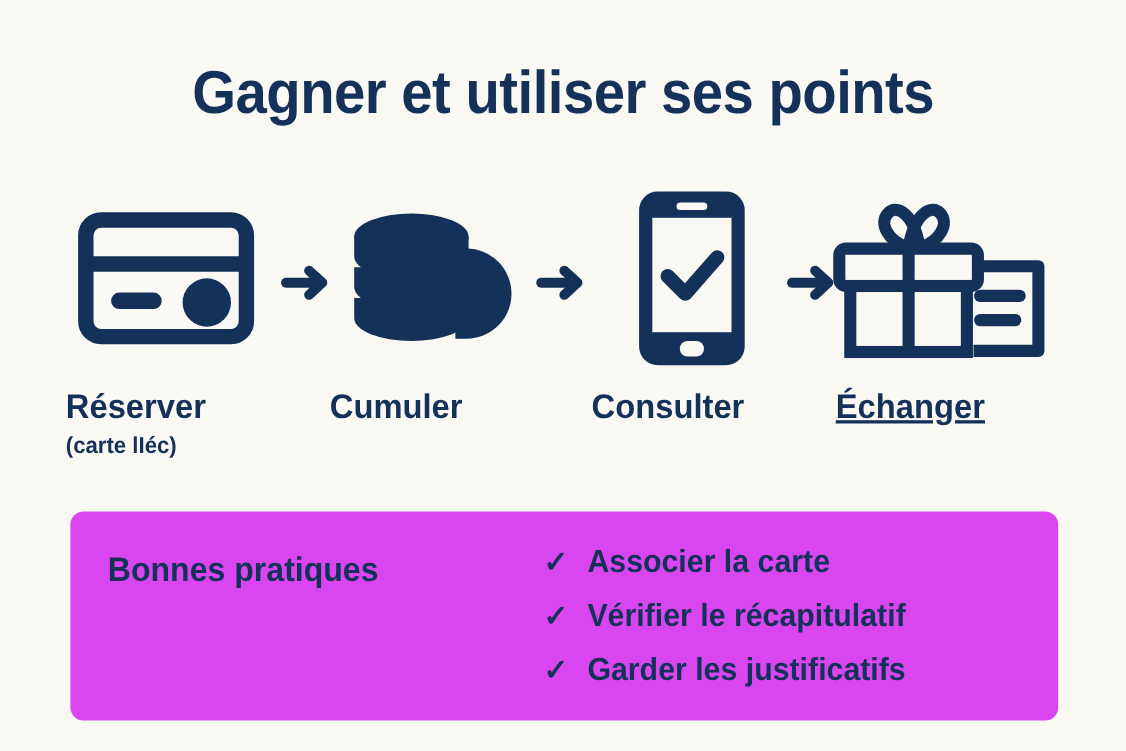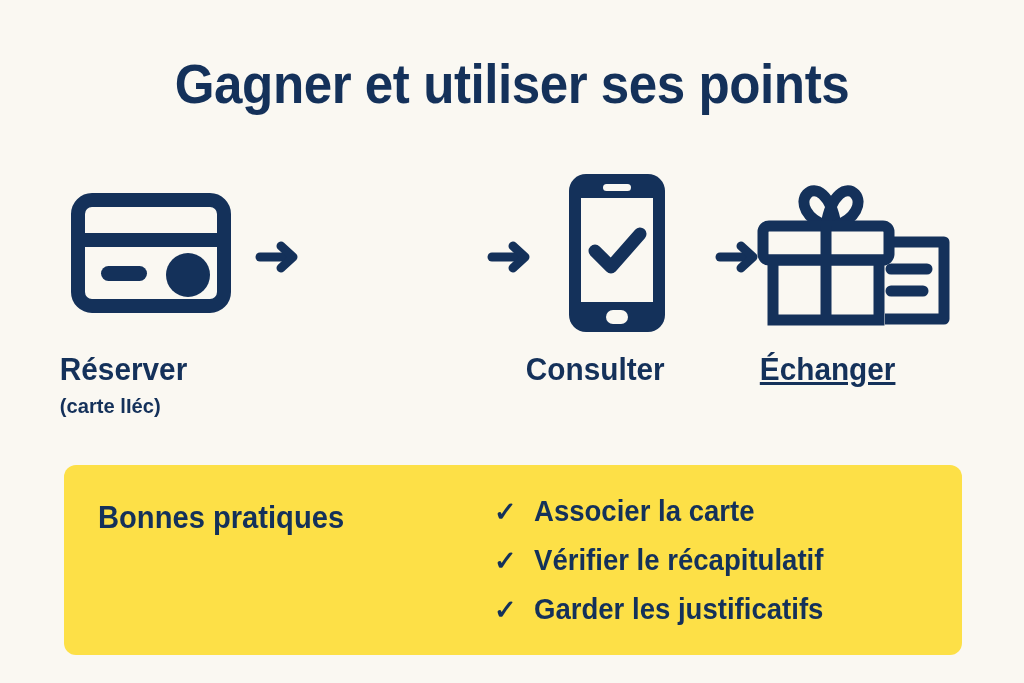--- a/index.html
+++ b/index.html
@@ -77,21 +77,21 @@
     margin-top: 6px;
     font-size: 21px;
     font-weight: 700;
     color: #14315a;
     transform: scaleX(0.96);
     white-space: nowrap;
   }
 
   .step-1 { left: 0px; }
   .step-2 { left: 240px; }
-  .step-3 { left: 466px; }
+  .step-3 { left: 478px; }
   .step-4 { left: 700px; text-decoration: underline; }
 
   .arrow {
     position: absolute;
     top: 68px;
     width: 46px;
     height: 42px;
     display: flex;
     align-items: center;
     justify-content: center;
@@ -100,21 +100,21 @@
   .arrow-2 { left: 432px; }
   .arrow-3 { left: 660px; }
 
   
   .panel {
     position: absolute;
     left: 64px;
     top: 465px;
     width: 898px;
     height: 190px;
-    background: #fde047;
+    background: #d946ef;
     border-radius: 12px;
   }
 
   .panel-title {
     position: absolute;
     left: 34px;
     top: 35px;
     font-size: 31px;
     font-weight: 700;
     color: #14315a;
@@ -178,20 +178,32 @@
       <div class="step-sub">(carte lIéc)</div>
     </div>
 
     <div class="arrow arrow-1">
       <svg width="44" height="36" viewBox="0 0 44 36" fill="none">
         <path d="M3 18 H34" stroke="#14315a" stroke-width="9" stroke-linecap="round"></path>
         <path d="M24 7 L36 18 L24 29" stroke="#14315a" stroke-width="9" stroke-linecap="round" stroke-linejoin="round"></path>
       </svg>
     </div>
 
+    <div class="step step-2">
+      <div class="step-icon">
+        <svg width="150" height="130" viewBox="0 0 150 130" fill="none">
+          <path d="M108 38 a41 41 0 0 1 0 82 h-10 V38 z" fill="#14315a"></path>
+          <ellipse cx="58" cy="27" rx="52" ry="21" fill="#14315a"></ellipse>
+          <path d="M6 27 v18 a52 21 0 0 0 104 0 V27" fill="#14315a"></path>
+          <path d="M6 55 v18 a52 21 0 0 0 104 0 V55" fill="#14315a"></path>
+          <path d="M6 83 v18 a52 21 0 0 0 104 0 V83" fill="#14315a"></path>
+        </svg>
+      </div>
+      <div class="step-label">Cumuler</div>
+    </div>
 
     <div class="arrow arrow-2">
       <svg width="44" height="36" viewBox="0 0 44 36" fill="none">
         <path d="M3 18 H34" stroke="#14315a" stroke-width="9" stroke-linecap="round"></path>
         <path d="M24 7 L36 18 L24 29" stroke="#14315a" stroke-width="9" stroke-linecap="round" stroke-linejoin="round"></path>
       </svg>
     </div>
 
     <div class="step step-3">
       <div class="step-icon">

